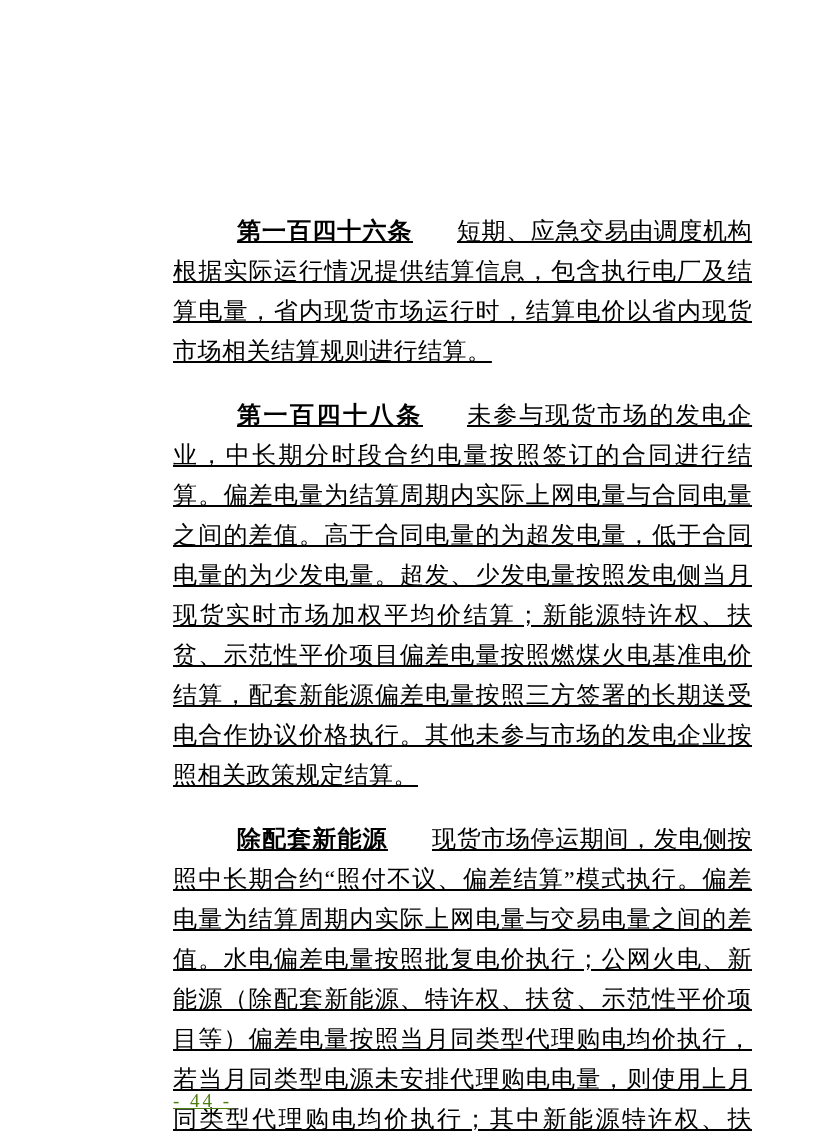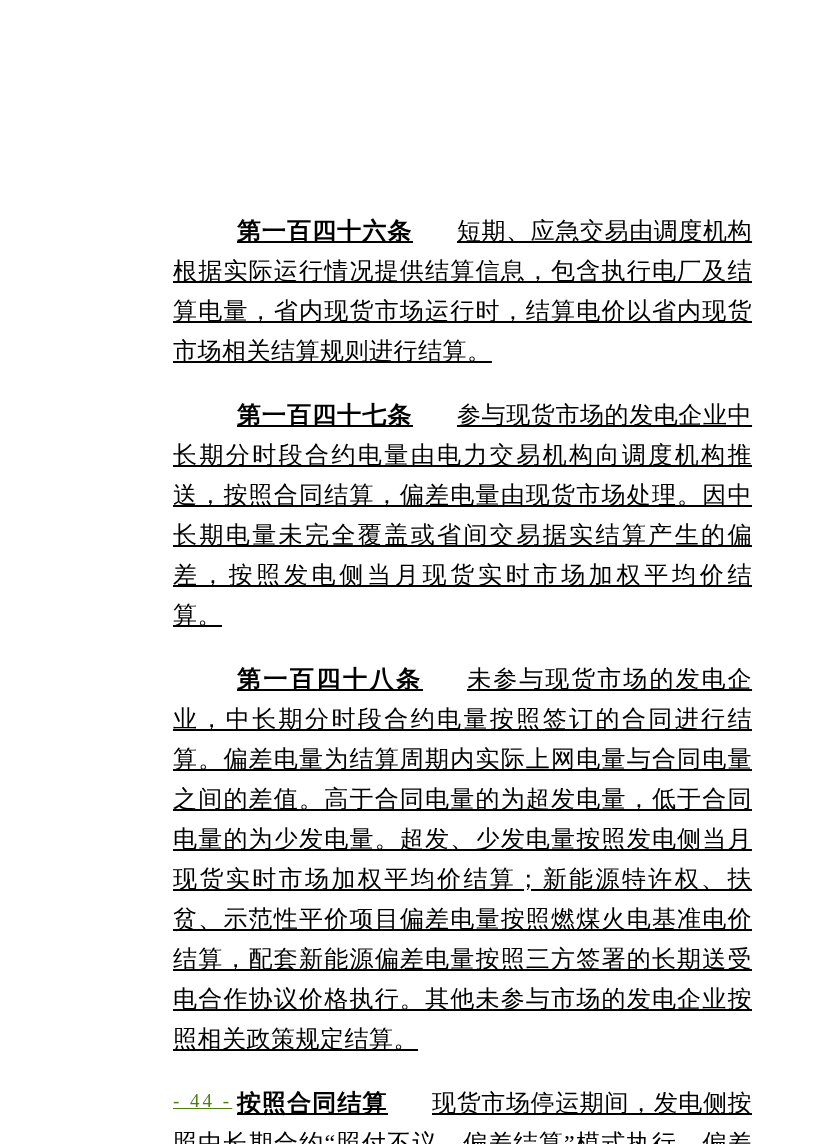--- a/index.html
+++ b/index.html
@@ -48,24 +48,23 @@
   }
 </style>
 </head>
 <body>
 
 <div class="page">
   <div class="content">
 
     <p class="para"><span class="art-no">第一百四十六条</span><span>短期、应急交易由调度机构根据实际运行情况提供结算信息，包含执行电厂及结算电量，省内现货市场运行时，结算电价以省内现货市场相关结算规则进行结算。</span></p>
 
-    <p class="para"><span class="art-no">第一百四十七条</span><span>参与现货市场的发电企业中长期分时段合约电量由电力交易机构向调度机构推送，按照合同结算，偏差电量由现货市场处理。因中长期电量未完全覆盖或省间交易据实结算产生的偏差，按照发电侧当月现货实时市场加权平均价结算。</span></p>
 
     <p class="para"><span class="art-no">第一百四十八条</span><span>未参与现货市场的发电企业，中长期分时段合约电量按照签订的合同进行结算。偏差电量为结算周期内实际上网电量与合同电量之间的差值。高于合同电量的为超发电量，低于合同电量的为少发电量。超发、少发电量按照发电侧当月现货实时市场加权平均价结算；新能源特许权、扶贫、示范性平价项目偏差电量按照燃煤火电基准电价结算，配套新能源偏差电量按照三方签署的长期送受电合作协议价格执行。其他未参与市场的发电企业按照相关政策规定结算。</span></p>
 
-    <p class="para"><span class="art-no">按照合同结算</span><span>现货市场停运期间，发电侧按照中长期合约“照付不议、偏差结算”模式执行。偏差电量为结算周期内实际上网电量与交易电量之间的差值。水电偏差电量按照批复电价执行；公网火电、新能源（除配套新能源、特许权、扶贫、示范性平价项目等）偏差电量按照当月同类型代理购电均价执行，若当月同类型电源未安排代理购电电量，则使用上月同类型代理购电均价执行；其中新能源特许权、扶贫、示范性平价项目偏差电量</span></p>
+    <p class="para"><span class="art-no">除配套新能源</span><span>现货市场停运期间，发电侧按照中长期合约“照付不议、偏差结算”模式执行。偏差电量为结算周期内实际上网电量与交易电量之间的差值。水电偏差电量按照批复电价执行；公网火电、新能源（除配套新能源、特许权、扶贫、示范性平价项目等）偏差电量按照当月同类型代理购电均价执行，若当月同类型电源未安排代理购电电量，则使用上月同类型代理购电均价执行；其中新能源特许权、扶贫、示范性平价项目偏差电量</span></p>
 
   </div>
 
   <div class="footer">
     <span>- 44 -</span>
   </div>
 </div>
 
 </body></html>

